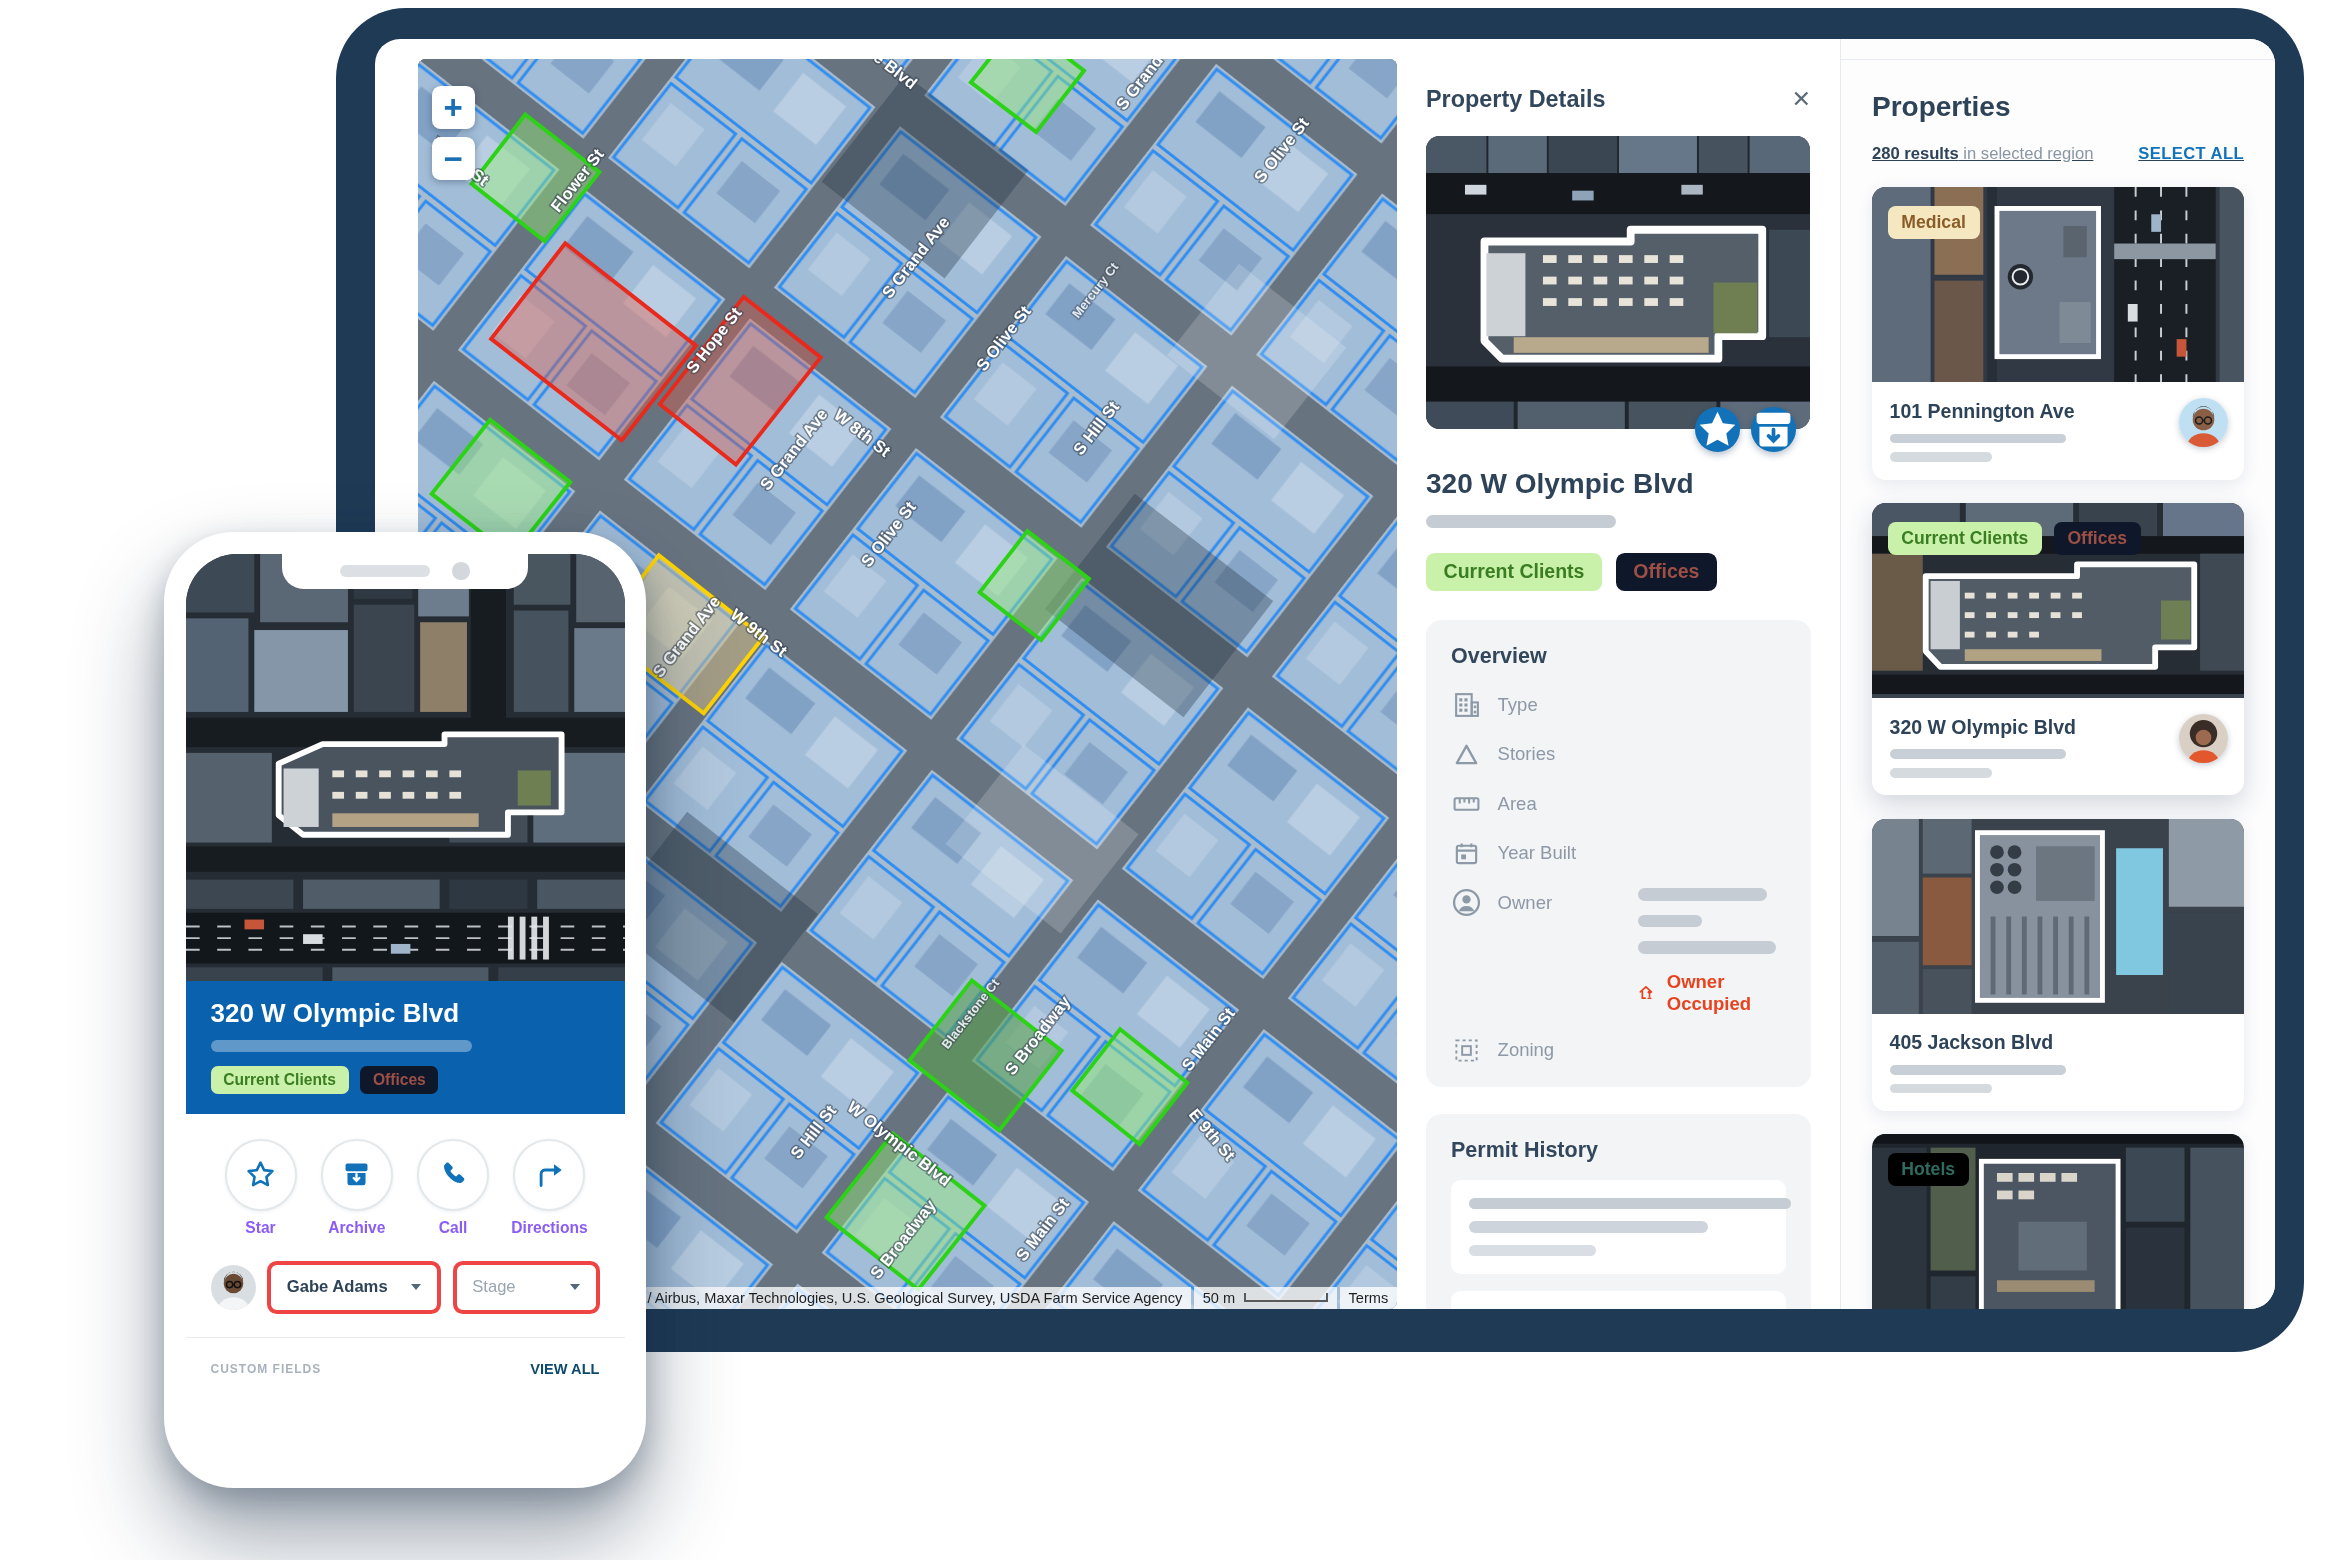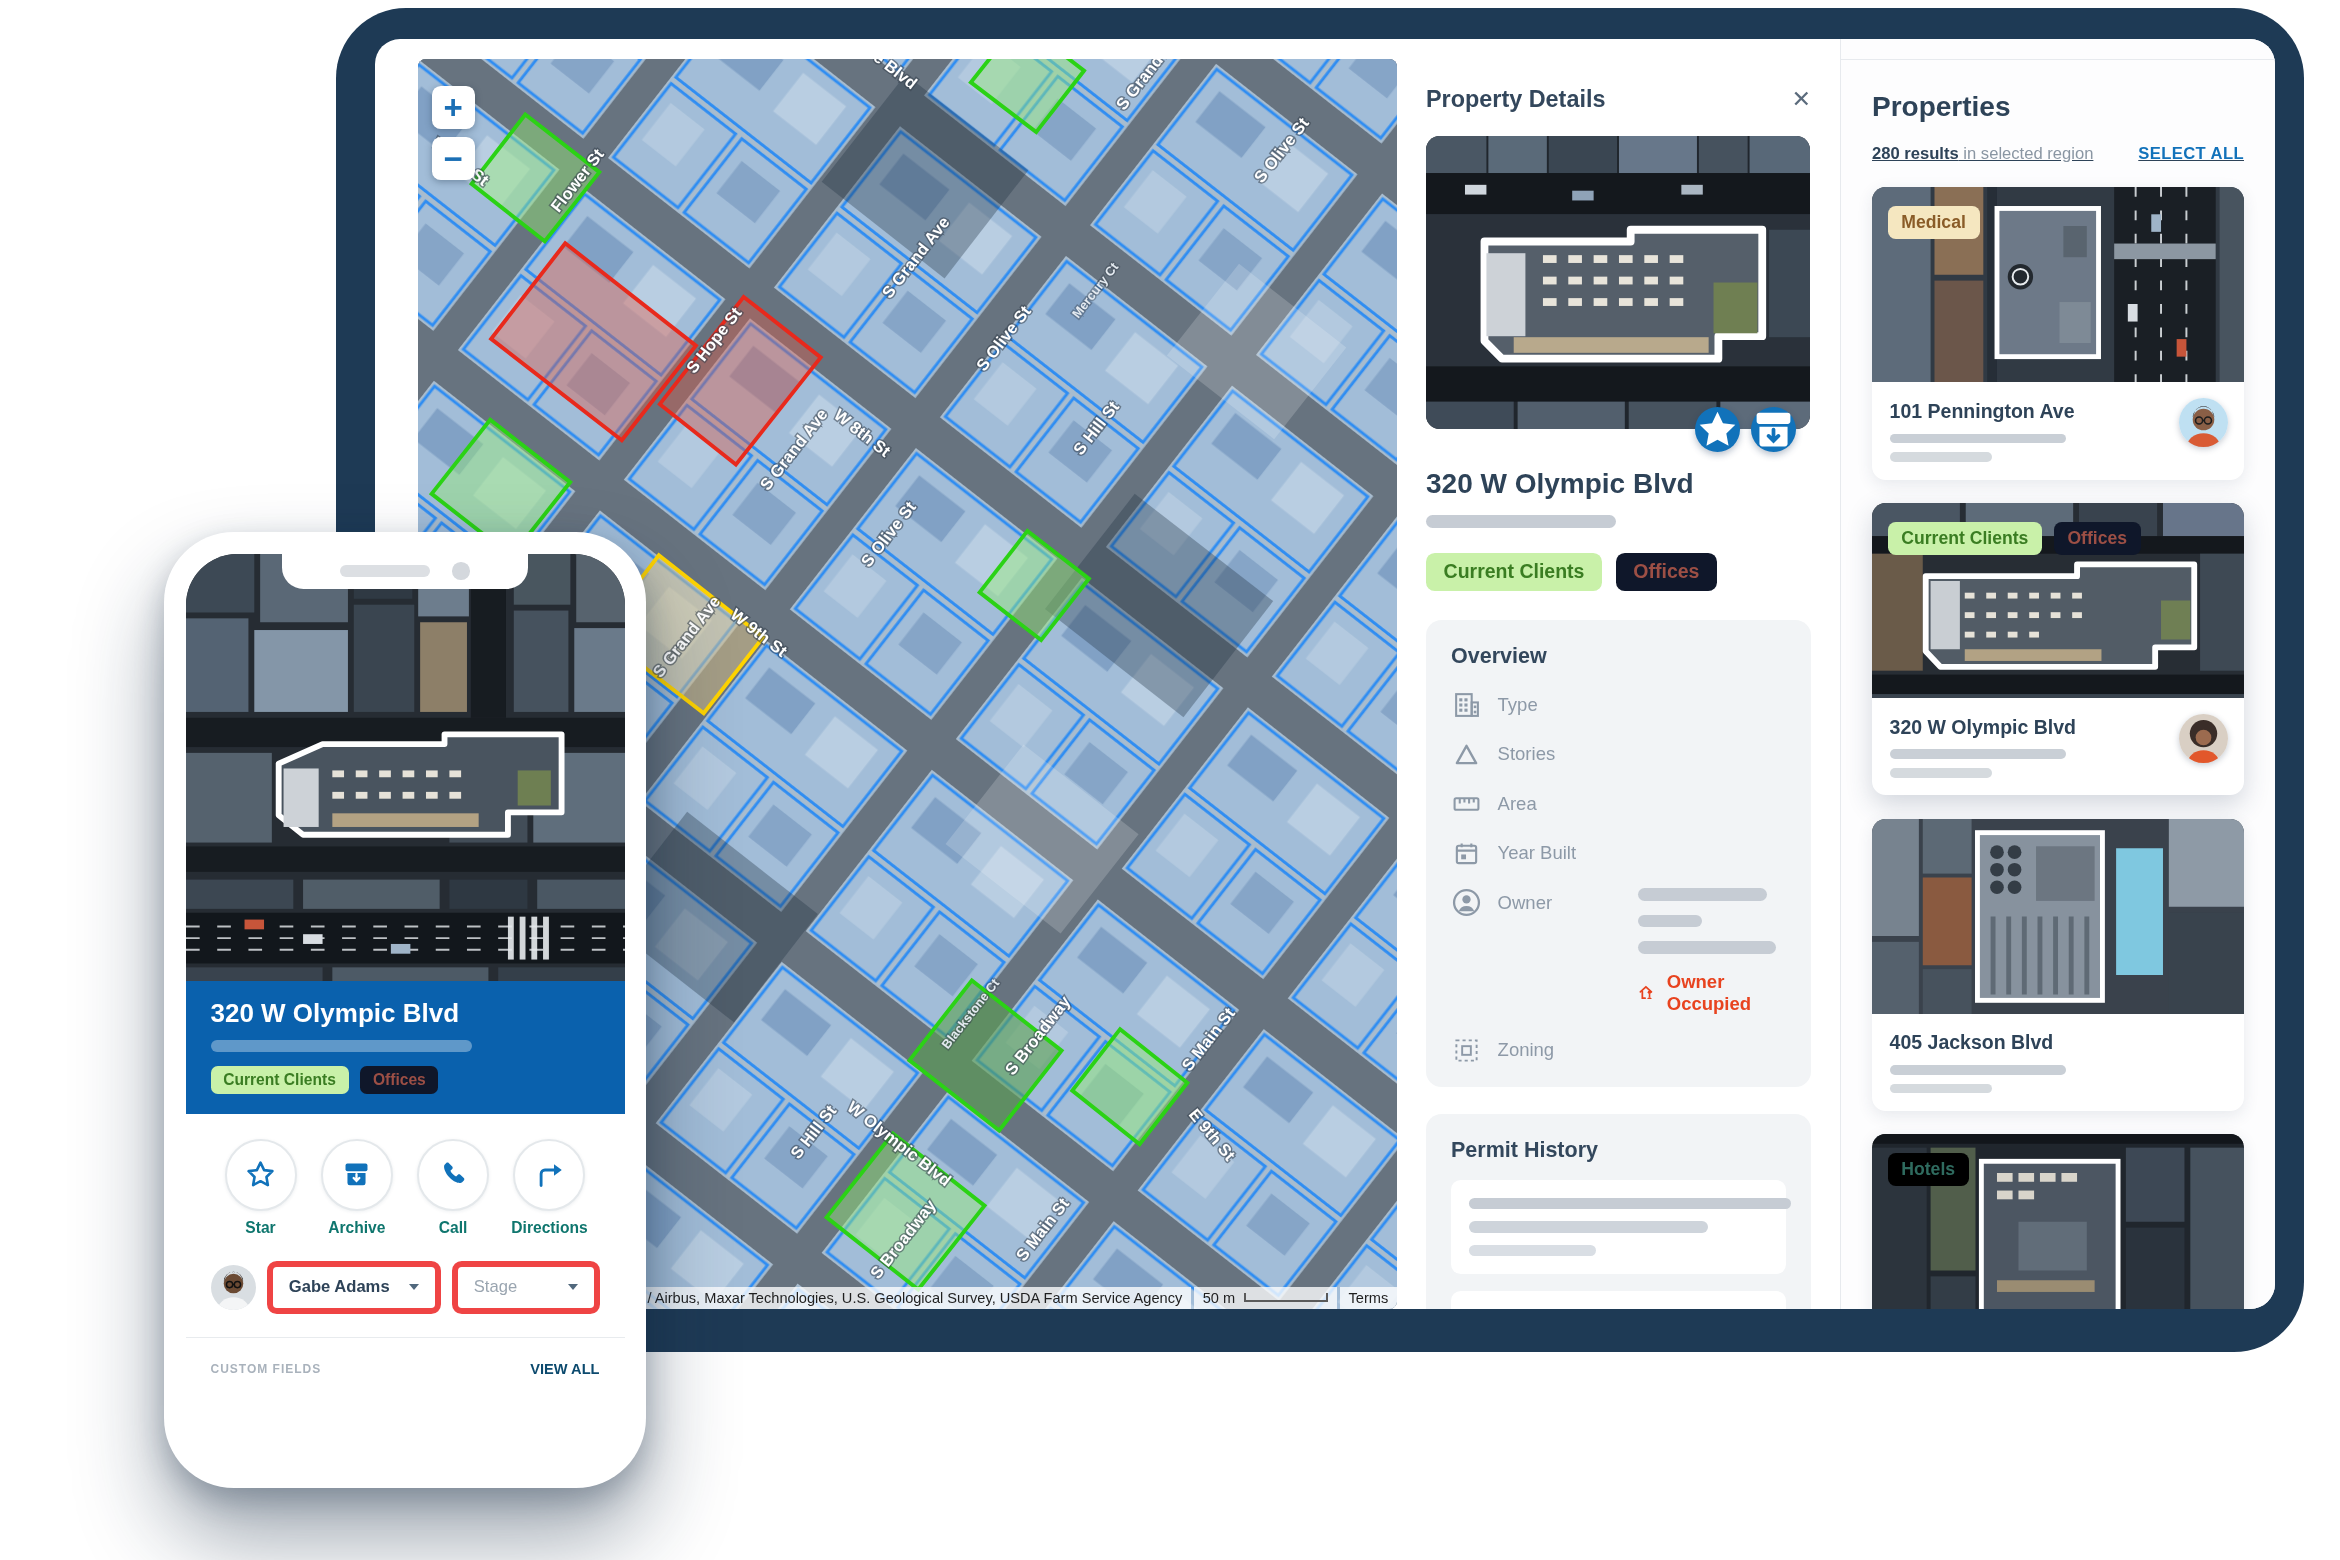--- a/index.html
+++ b/index.html
@@ -117,25 +117,25 @@
   .phone-banner { background:#0a61ad; padding:17.6px 25px; height:133px; }
   .pb-title { color:#fff; font-size:26px; font-weight:700; }
   .pb-bar { width:261px; height:12.7px; border-radius:6.8px; background:rgba(255,255,255,.35); margin-top:10.7px; }
   .pb-tags { display:flex; gap:11.7px; margin-top:13.7px; }
   .pb-tags .tag { padding:4.9px 12.7px; font-size:15.6px; border-radius:6.8px; }
   .actions { display:flex; justify-content:space-between; padding:25px 33px 0; }
   .action { display:flex; flex-direction:column; align-items:center; cursor:pointer; width:84px; }
   .action-circle { width:72px; height:72px; border-radius:50%; border:2px solid #e4e8eb;
     background:#fff; display:flex; align-items:center; justify-content:center;
     box-shadow:0 1px 3.9px rgba(30,50,80,.08); }
-  .action-label { margin-top:8.8px; font-size:15.6px; font-weight:600; color:#0f766e; }
+  .action-label { margin-top:8.8px; font-size:15.6px; font-weight:600; color:#8b5cf6; }
   .select-row { display:flex; align-items:center; gap:11.7px; padding:23.4px 25px 0; }
   .mini-avatar { width:45px; height:45px; border-radius:50%; overflow:hidden; flex:none; }
   .mini-avatar svg { display:block; width:45px; height:45px; }
-  .p-select { height:53px; border:6px solid #ef4444; border-radius:9.8px; background:#fff;
+  .p-select { height:53px; border:4px solid #ef4444; border-radius:9.8px; background:#fff;
     display:flex; align-items:center; justify-content:space-between; padding:0 15.6px;
     font-size:16.6px; cursor:pointer; }
   .p-select.assignee { flex:1.25; color:#2e4358; font-weight:600; }
   .p-select.stage { flex:1; color:#9aa5b0; }
   .caret { width:0; height:0; border-left:5.9px solid transparent; border-right:5.9px solid transparent;
     border-top:6.8px solid #51687d; }
   .p-divider { margin:23.4px 0 0; border-top:1px solid #e8ebee; }
   .meta-row { display:flex; justify-content:space-between; align-items:center; padding:23.4px 25px; }
   .meta-label { font-size:12px; letter-spacing:1px; color:#a9b2bc; font-weight:600; }
   .meta-link { font-size:14.6px; font-weight:700; color:#0c4a6e; cursor:pointer;

